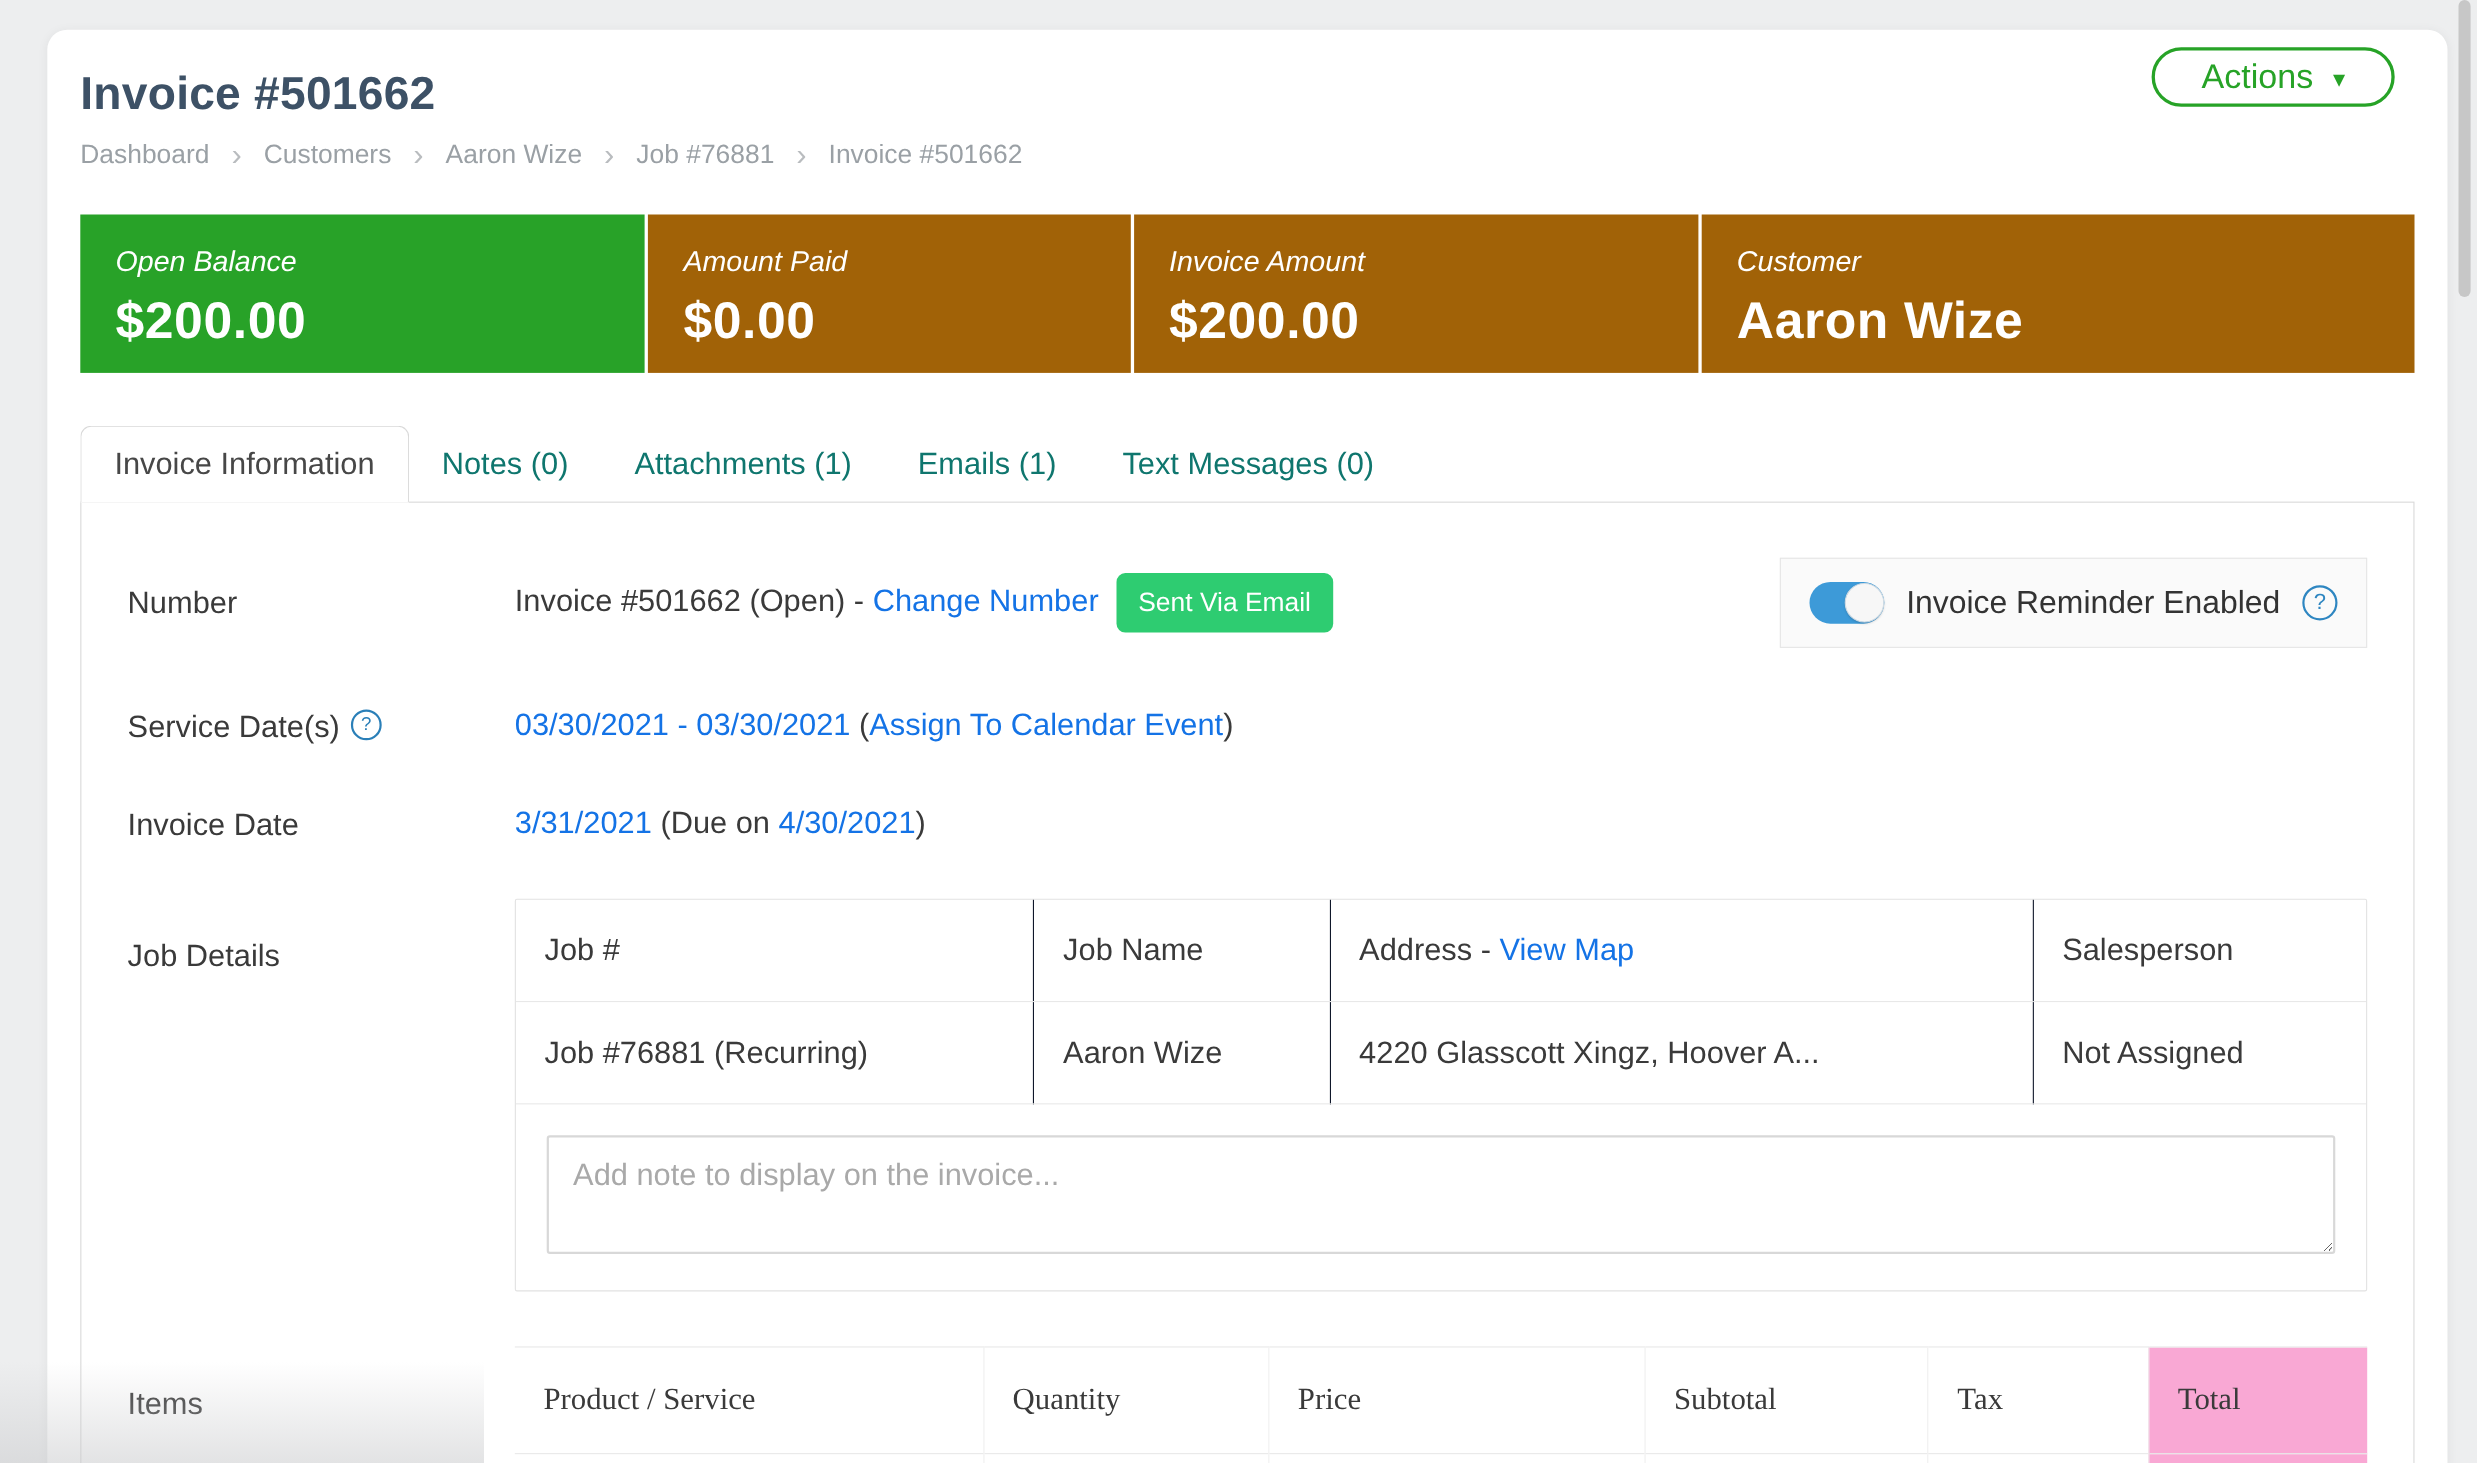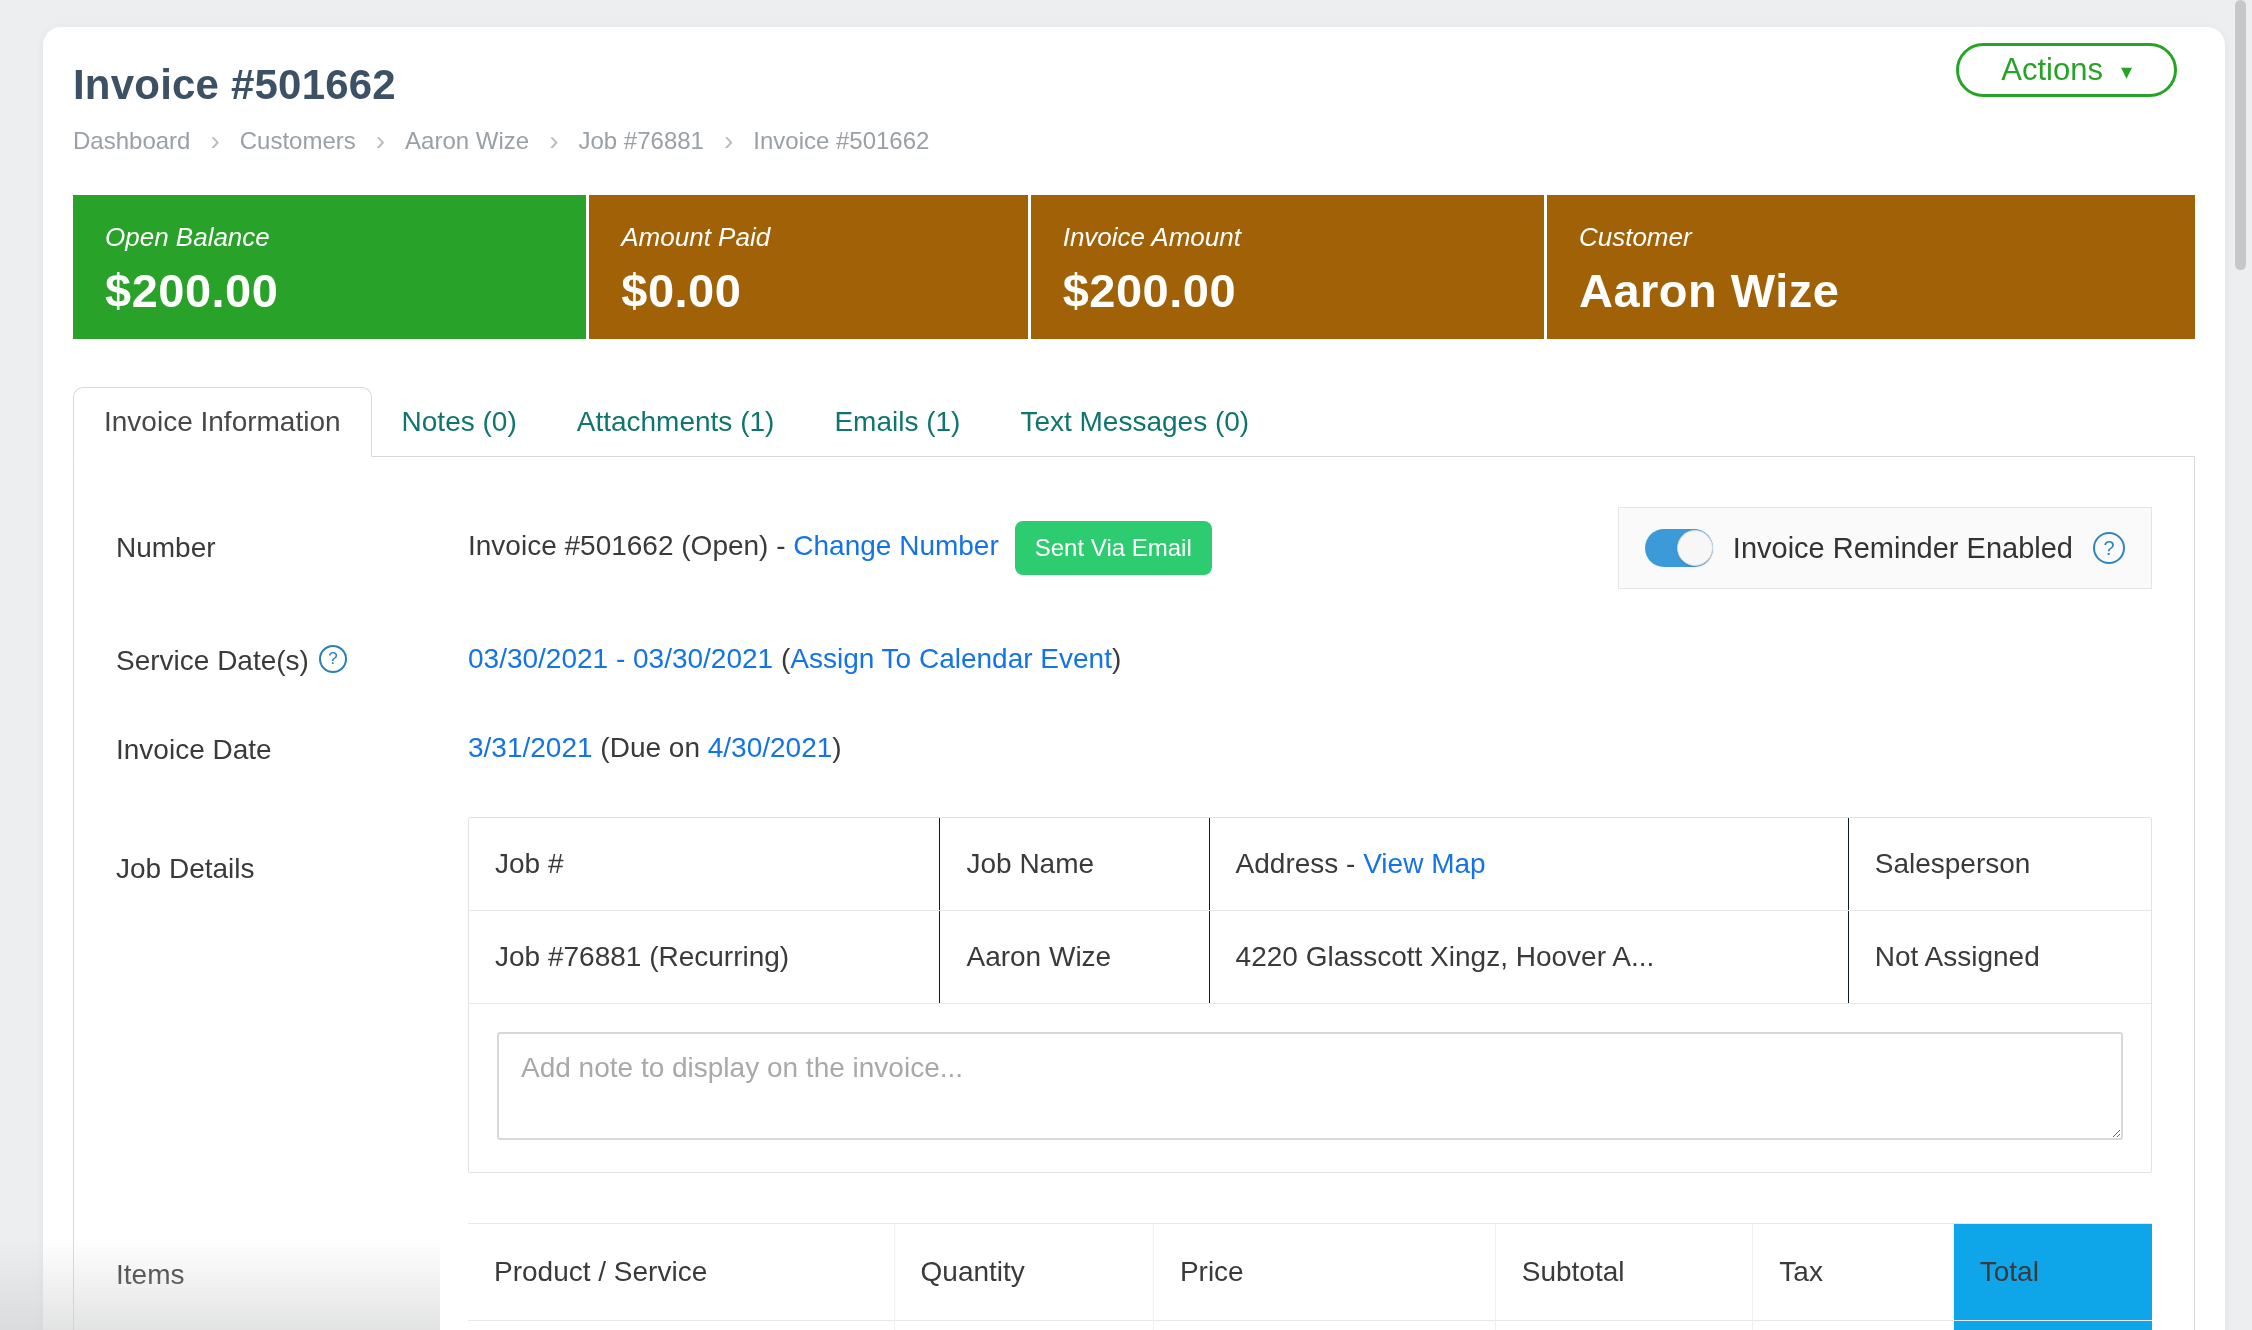--- a/index.html
+++ b/index.html
@@ -91,27 +91,27 @@
   textarea.note {
     width:100%; height:108px; border:2px solid #d8d8d8; border-radius:3px;
     padding:18px 22px; font-size:28px; font-family:"Liberation Sans", sans-serif;
     color:#444; resize:both; outline:none;
   }
   textarea.note::placeholder { color:#a9a9a9; }
   
   .row-items { margin-top:38px; margin-bottom:0; }
   .row-items .flabel { padding-top:36px; }
   table.itemstable { flex:1; border-collapse:collapse; font-size:28px; color:#3a3a3a; table-layout:fixed; width:1700px; }
-  table.itemstable th, table.itemstable td { text-align:left; font-weight:400; padding:32px 26px; }
+  table.itemstable th, table.itemstable td { text-align:left; font-weight:400; padding:32px 26px;font-family:Liberation Serif, serif; }
   table.itemstable thead th { border-top:1px solid #e8e8e8; border-left:1px solid #efefef; }
   table.itemstable thead th:first-child { border-left:none; }
   table.itemstable tbody td { border-top:1px solid #e8e8e8; border-left:1px solid #efefef; padding-top:30px; }
   table.itemstable tbody td:first-child { border-left:none; }
   .iw0{width:25.3%;} .iw1{width:15.4%;} .iw2{width:20.3%;} .iw3{width:15.3%;} .iw4{width:11.9%;} .iw5{width:11.8%;}
-  .totalcell { background:#0ea5e9; }
+  .totalcell { background:#f9a8d4; }
   
   .fade-bl {
     position:absolute; left:0; bottom:0; width:440px; height:92px; pointer-events:none; z-index:5;
     background:linear-gradient(to bottom, rgba(237,238,239,0), rgba(203,204,206,0.55));
   }
   .scroll-thumb { position:absolute; right:6px; top:0; width:11px; height:270px; background:#c7c7c7; border-radius:6px; }
 </style>
 </head>
 <body>
 

